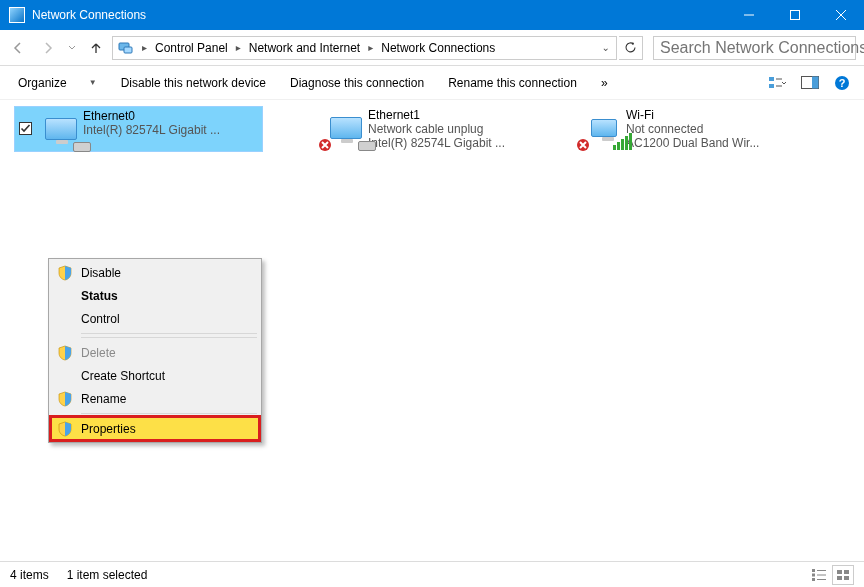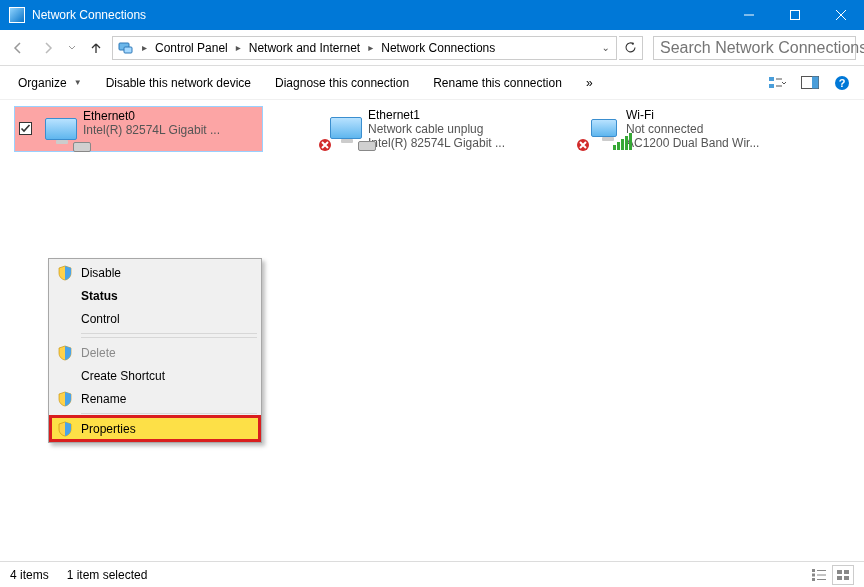--- a/index.html
+++ b/index.html
@@ -21,29 +21,29 @@
 .addrpath .crumb { padding: 0 5px; height: 100%; display: flex; align-items: center; cursor: default; }
 .addrpath .carrow { color: #555; font-size: 10px; padding: 0 3px; }
 .addrpath .tail { flex: 1; display: flex; justify-content: flex-end; align-items: center; padding-right: 6px; color: #555; font-size: 10px; }
 .refresh { width: 24px; height: 24px; border: 1px solid #ccc; border-left: none; display: flex; align-items: center; justify-content: center; margin-right: 8px; }
 .searchbox { width: 203px; height: 24px; border: 1px solid #ccc; display: flex; align-items: center; font-size: 12px; }
 .searchbox input { border: none; outline: none; flex: 1; padding: 0 6px; font-size: 16px; color: #666; background:transparent; }
 .searchbox .sicon { width: 24px; display:flex; align-items:center; justify-content:center; color:#555;}
 
 
 .toolbar { height: 34px; border-bottom: 1px solid #f0f0f0; display: flex; align-items: center; font-size: 12px; padding: 0 8px; gap: 4px; }
-.tbtn { padding: 5px 10px; display: flex; align-items: center; gap: 7px; cursor: default; }
+.tbtn { padding: 5px 10px; display: flex; align-items: center; gap: 22px; cursor: default; }
 .tsep { flex: 1; }
 .ticonbtn { width: 28px; height: 28px; display:flex; align-items:center; justify-content:center; }
 .help { color: #0078d7; font-size: 14px; }
 
 
 .content { position: relative; height: 461px; padding: 6px 10px; }
 .adapter { position: absolute; width: 249px; height: 46px; display: flex; align-items: flex-start; padding: 2px 4px; font-size: 12px; }
-.adapter.selected { background: #fca5a5; border: 1px solid #99d1ff; }
+.adapter.selected { background: #7dd3fc; border: 1px solid #99d1ff; }
 .adapter .acheck { width: 16px; margin: 13px 4px 0 0; }
 .adapter .aicon { width: 44px; height: 40px; display:flex; align-items:center; justify-content:center; position:relative; }
 .adapter .ainfo { flex: 1; line-height: 14px; overflow: hidden; }
 .adapter .ainfo .aname { color: #000; white-space: nowrap; }
 .adapter .ainfo .astatus { color: #555; white-space: nowrap; }
 .adapter .ainfo .adevice { color: #555; white-space: nowrap; text-overflow: ellipsis; overflow: hidden; }
 
 
 .ctxmenu { position: absolute; left: 48px; top: 158px; width: 214px; background: #f0f0f0; border: 1px solid #a7a7a7; box-shadow: 3px 3px 4px rgba(0,0,0,0.25); font-size: 12px; padding: 2px; }
 .ctxitem { height: 23px; display: flex; align-items: center; padding-left: 30px; position: relative; }

